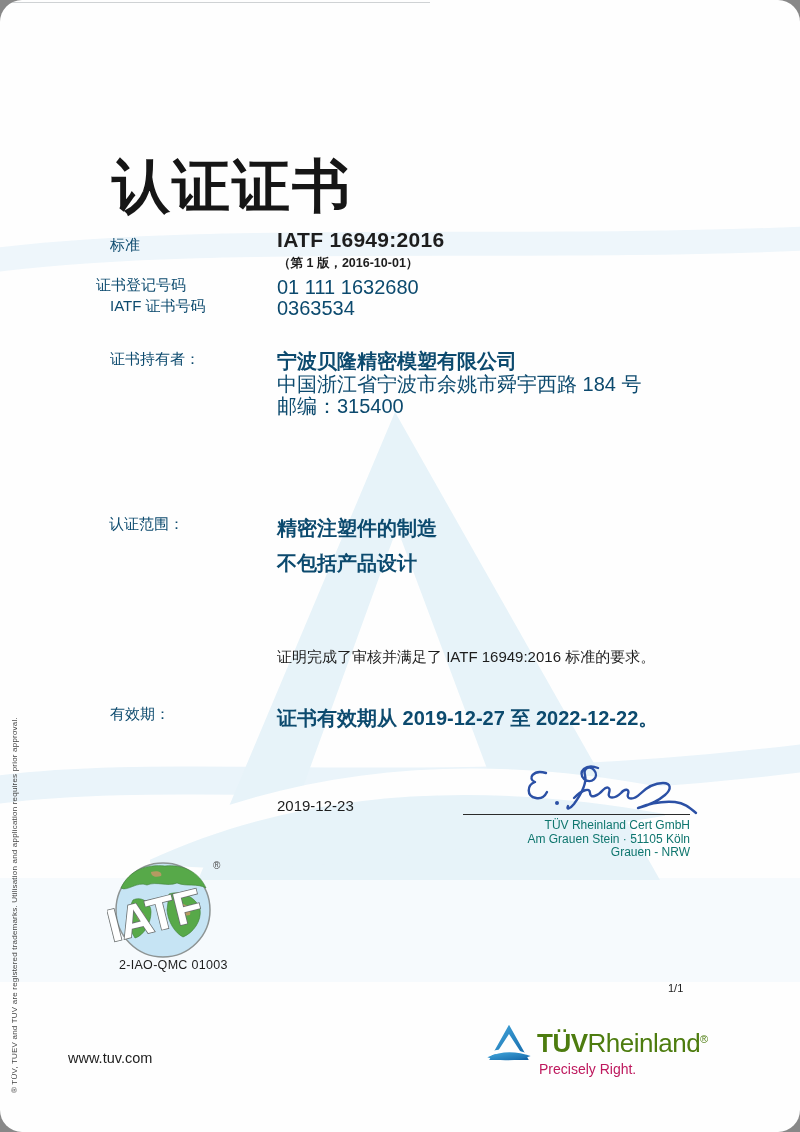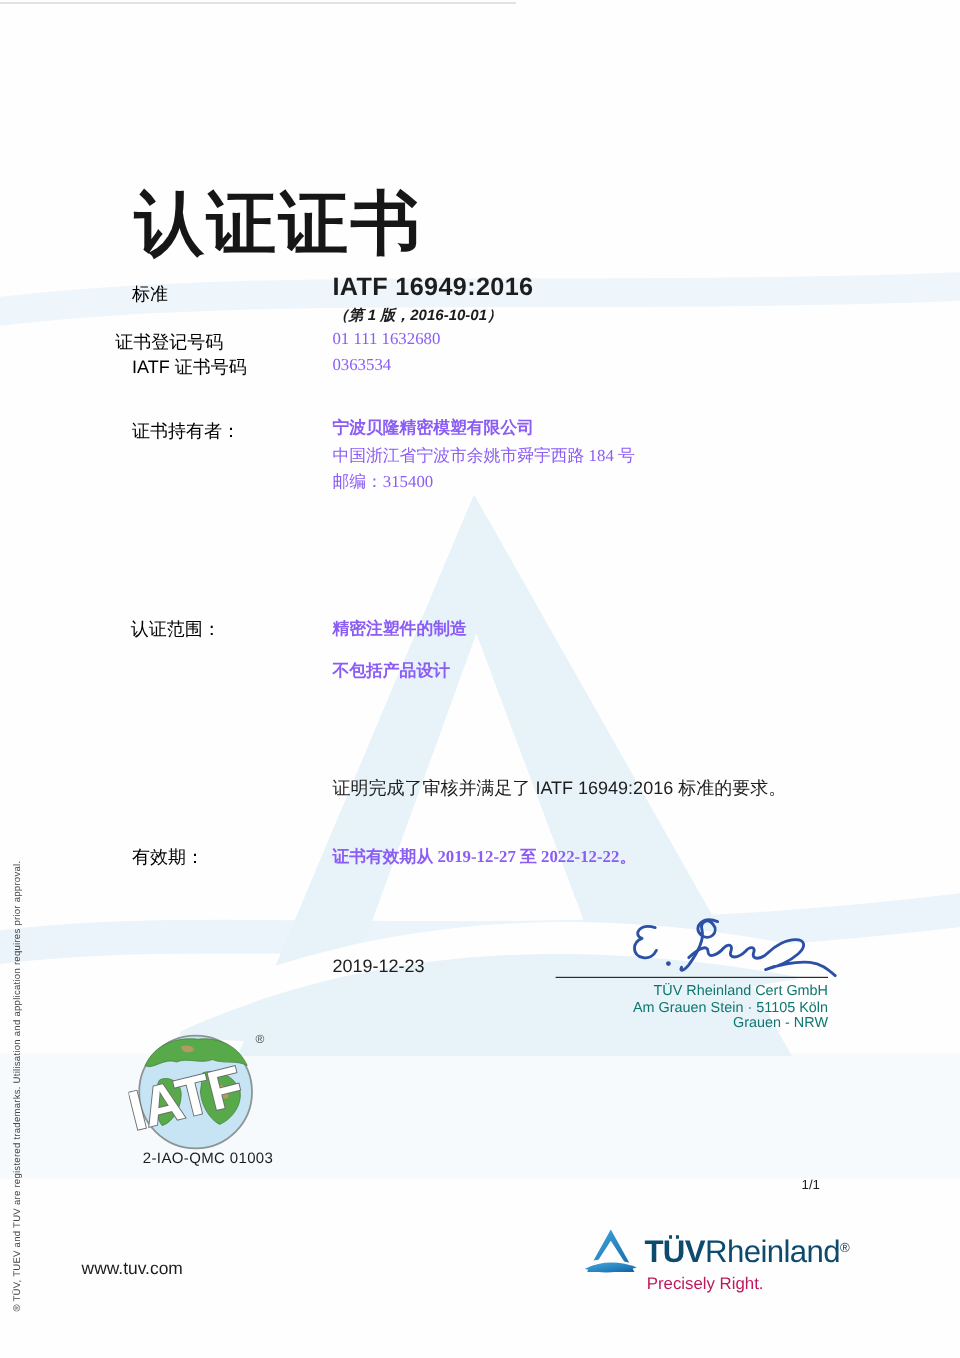--- a/index.html
+++ b/index.html
@@ -4,43 +4,44 @@
 <style>
   html,body{margin:0;padding:0;background:#888;}
   .page{
     position:relative;
     width:800px;height:1132px;
     margin:0 auto;
     background:#fefefe;
     overflow:hidden;
     font-family:"Liberation Sans","DejaVu Sans",sans-serif;
     color:#1d1d1d;
+    border-radius:22px;
   }
   .abs{position:absolute;white-space:nowrap;}
   .scan-line{position:absolute;top:2px;left:0;width:430px;height:1px;background:#a8adb0;opacity:.55;}
   .title{
     position:absolute;left:112px;top:148px;margin:0;
     font-size:58px;font-weight:700;letter-spacing:2px;color:#161616;
   }
-  .lbl{font-size:15px;color:#000000;}
-  .val{font-size:14px;color:#8b5cf6;font-family:Liberation Serif, serif;}
+  .lbl{font-size:15px;color:#0c4a6e;}
+  .val{font-size:20px;color:#0c4a6e;}
   .bold{font-weight:700;}
   .std-val{font-size:21px;font-weight:700;letter-spacing:.3px;}
   .std-edition{font-size:12.5px;font-weight:700;}
   .statement{font-size:15px;font-weight:400;}
   .issue-date{font-size:15px;}
   .sig-line{position:absolute;left:463px;top:814px;width:227px;height:0;border-top:1.6px solid #2b2b2b;}
   .issuer{
     position:absolute;left:462px;top:819px;width:228px;
     text-align:right;font-size:12px;line-height:13.5px;color:#0f766e;
   }
   .iatf-code{font-size:12.5px;letter-spacing:.3px;}
   .page-num{font-size:11px;}
   .website{font-size:14.5px;}
-  .brand-text{font-size:26px;color:#0c4a6e;letter-spacing:-.5px;}
+  .brand-text{font-size:26px;color:#4d7c0f;letter-spacing:-.5px;}
   .brand-text .b{font-weight:700;}
   .brand-reg{font-size:11px;vertical-align:9px;}
   .tagline{font-size:14px;color:#be185d;}
   .side-note{
     position:absolute;left:10px;top:1093px;
     transform:rotate(-90deg);transform-origin:0 0;
     font-size:8px;color:#444;letter-spacing:.2px;white-space:nowrap;
   }
   svg{display:block;}
 </style>
@@ -60,21 +61,21 @@
     <path d="M-10,440 C150,365 330,350 525,390 L525,420 C330,378 150,398 -10,478 Z" fill="#fefefe"></path>
     <path d="M-5,462 C160,385 340,382 520,415 C360,440 140,485 -5,462 Z" fill="#e7f3f9"></path>
   </svg>
 
   <div class="scan-line"></div>
 
   <h1 class="title">认证证书</h1>
 
   <span class="abs lbl" style="left:110px;top:236px;">标准</span>
   <span class="abs std-val" style="left:277px;top:228px;">IATF 16949:2016</span>
-  <span class="abs std-edition" style="left:278px;top:255px;font-style:italic;">（第 1 版，2016-10-01）</span>
+  <span class="abs std-edition" style="left:278px;top:255px;">（第 1 版，2016-10-01）</span>
 
   <span class="abs lbl" style="left:96px;top:276px;">证书登记号码</span>
   <span class="abs val" style="left:277px;top:276px;">01 111 1632680</span>
   <span class="abs lbl" style="left:110px;top:297px;">IATF 证书号码</span>
   <span class="abs val" style="left:277px;top:297px;">0363534</span>
 
   <span class="abs lbl" style="left:110px;top:350px;">证书持有者：</span>
   <span class="abs val bold" style="left:277px;top:348px;">宁波贝隆精密模塑有限公司</span>
   <span class="abs val" style="left:277px;top:371px;">中国浙江省宁波市余姚市舜宇西路 184 号</span>
   <span class="abs val" style="left:277px;top:393px;">邮编：315400</span>

